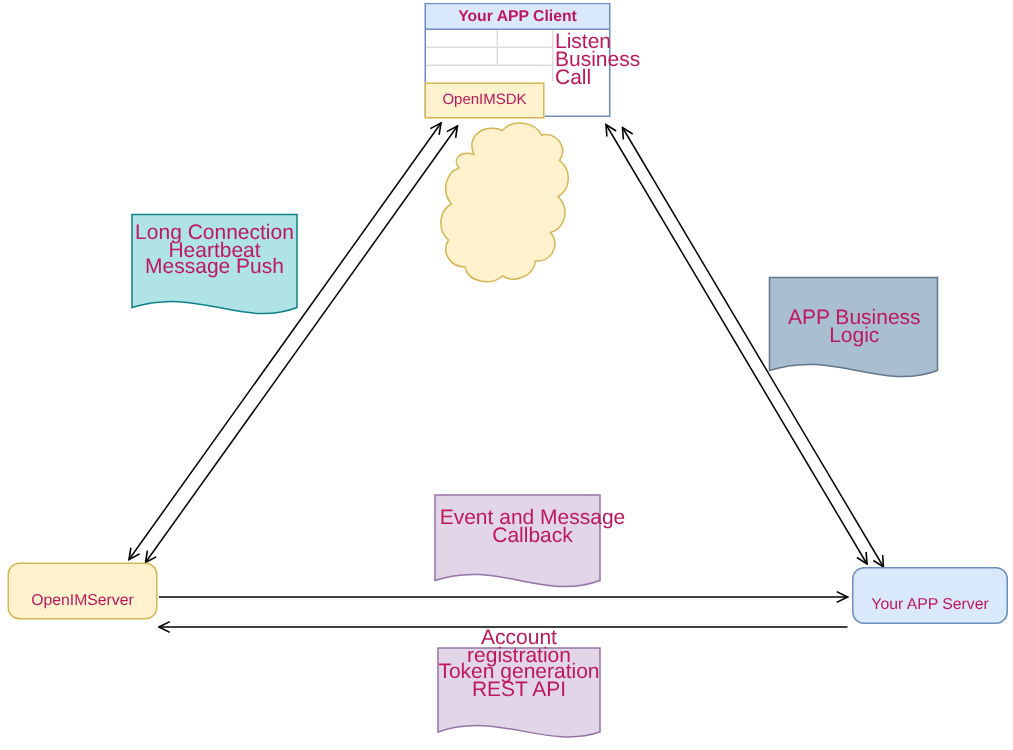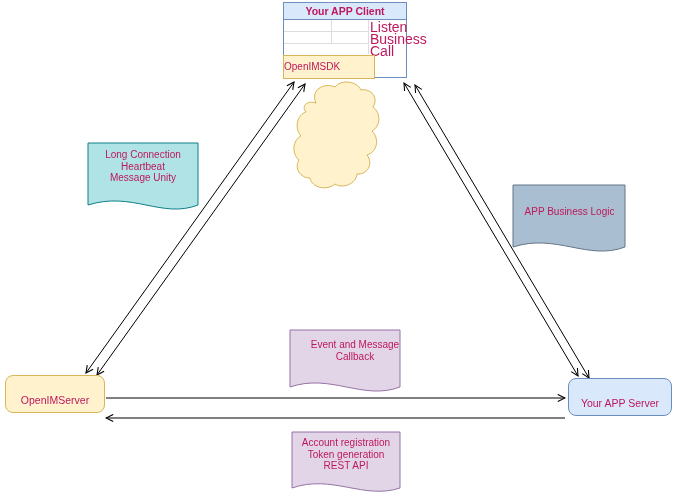--- a/index.html
+++ b/index.html
@@ -19,37 +19,37 @@
     font-weight:bold; font-size:10.5px; line-height:16px; text-align:center;
   }
   .client-body { position:relative; height:58px; }
   .method { position:absolute; left:86px; font-size:14px; line-height:12px; white-space:nowrap; }
   .m0 { top:1px; } .m1 { top:13px; } .m2 { top:25px; }
   .grid-h { position:absolute; left:0; width:84px; height:0; border-top:1px solid #ddd; }
   .gh0 { top:11px; } .gh1 { top:23px; }
   .grid-v { position:absolute; top:0; width:0; border-left:1px solid #ddd; }
   .gv0 { left:47px; height:23px; } .gv1 { left:84px; height:34px; }
   .sdk-box {
-    position:absolute; left:-1px; bottom:-1px; width:92px; height:24px;
+    position:absolute; left:-1px; bottom:-1px; width:80px; height:24px;
     background:#fff2cc; border:1px solid #d6b656; box-sizing:border-box;
-    text-align:left; line-height:22px; font-size:10px;
+    text-align:center; line-height:22px; font-size:10px;
   }
 
   
   .cloud-text {
     position:absolute; left:299px; top:92px; width:78px;
     font-size:10px; line-height:12px; text-align:center;
   }
 
   
-  .callout-text { position:absolute; text-align:center; font-size:10px; line-height:11.5px; }
+  .callout-text { position:absolute; text-align:center; font-size:14px; line-height:11.5px; }
   .ct-long { left:88px;  top:149px; width:110px; }
   .ct-biz  { left:513px; top:206px; width:113px; }
   .ct-evt  { left:290px; top:339px; width:130px; }
-  .ct-rest { left:292px; top:437px; width:108px; }
+  .ct-rest { left:292px; top:419px; width:108px; }
 
   
   .server {
     position:absolute; height:38px; box-sizing:border-box; border-radius:8px;
     text-align:center; line-height:48px; font-size:10.5px;
   }
   .server-yellow { left:5px; top:375px; width:100px; background:#fff2cc; border:1px solid #d6b656; }
   .server-blue   { left:568px; top:378px; width:104px; background:#dae8fc; border:1px solid #6c8ebf; }
 </style>
 </head>
@@ -104,21 +104,21 @@
       <div class="method m1">Business</div>
       <div class="method m2">Call</div>
       <div class="sdk-box">OpenIMSDK</div>
     </div>
   </div>
 
 
   <div class="callout-text ct-long">
     <div>Long Connection</div>
     <div>Heartbeat</div>
-    <div>Message Unity</div>
+    <div>Message Push</div>
   </div>
 
   <div class="callout-text ct-biz">
     <div>APP Business Logic</div>
   </div>
 
   <div class="callout-text ct-evt">
     <div>Event and Message</div>
     <div>Callback</div>
   </div>

